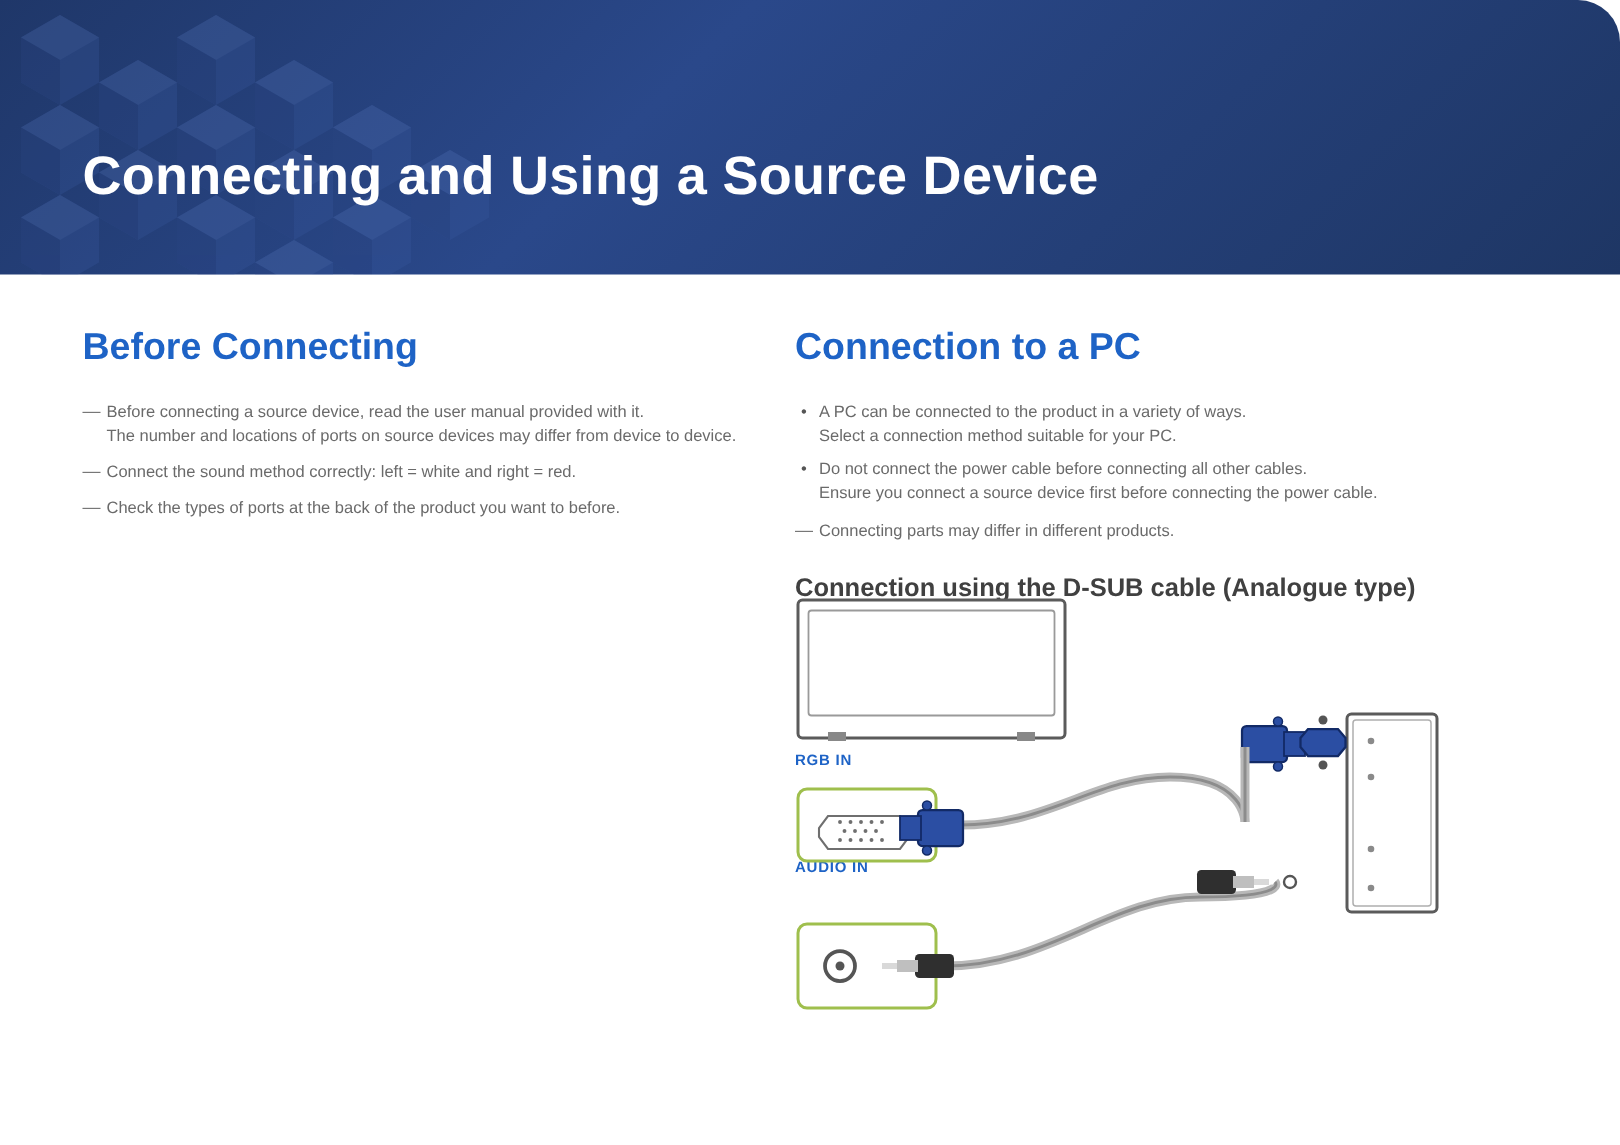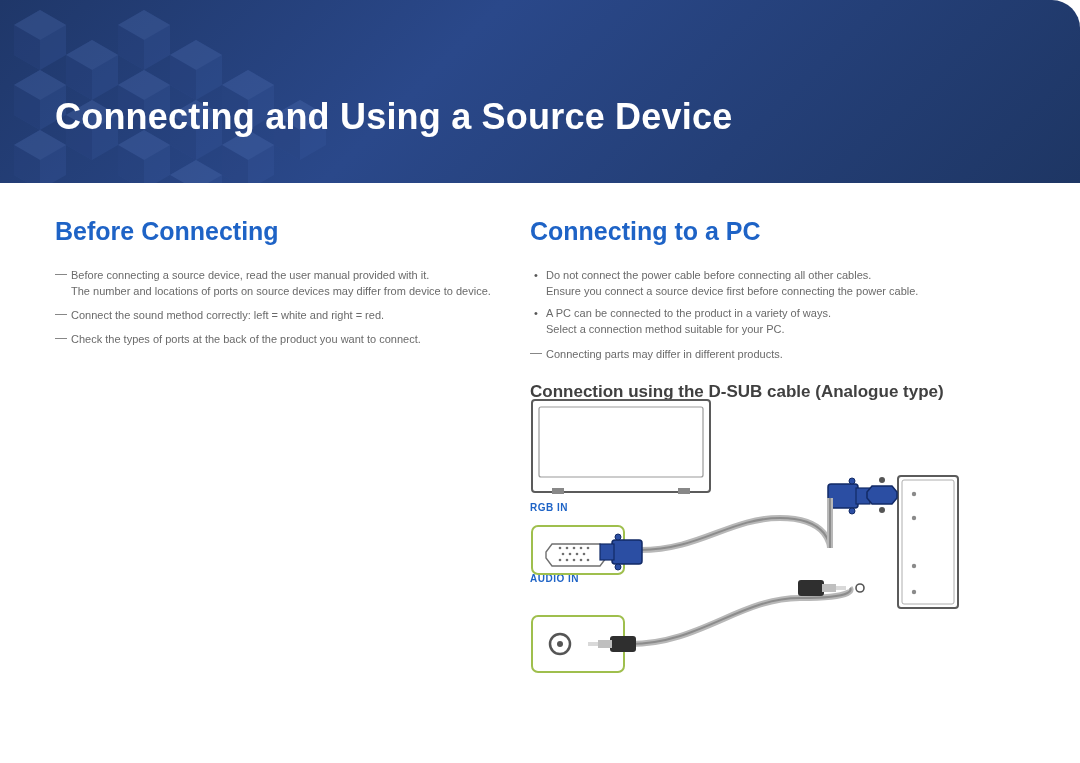--- a/index.html
+++ b/index.html
@@ -121,35 +121,35 @@
       <div class="h2">Before Connecting</div>
       <ul class="dash">
         <li>
           <span>Before connecting a source device, read the user manual provided with it.</span>
           <span class="sub">The number and locations of ports on source devices may differ from device to device.</span>
         </li>
         <li>
           <span>Connect the sound method correctly: left = white and right = red.</span>
         </li>
         <li>
-          <span>Check the types of ports at the back of the product you want to connect.</span>
+          <span>Check the types of ports at the back of the product you want to before.</span>
         </li>
       </ul>
     </div>
 
     <div class="col right">
-      <div class="h2">Connecting to a PC</div>
+      <div class="h2">Connection to a PC</div>
       <ul class="dot">
+        <li>
+          <span>A PC can be connected to the product in a variety of ways.</span>
+          <span class="sub" style="display:block">Select a connection method suitable for your PC.</span>
+        </li>
         <li>
           <span>Do not connect the power cable before connecting all other cables.</span>
           <span class="sub" style="display:block">Ensure you connect a source device first before connecting the power cable.</span>
-        </li>
-        <li>
-          <span>A PC can be connected to the product in a variety of ways.</span>
-          <span class="sub" style="display:block">Select a connection method suitable for your PC.</span>
         </li>
       </ul>
       <div class="note">Connecting parts may differ in different products.</div>
 
       <div class="h3b">Connection using the D-SUB cable (Analogue type)</div>
 
       <div class="port-label" style="margin-top:100px">RGB IN</div>
       <div style="height:50px"></div>
       <div class="port-label">AUDIO IN</div>
 

